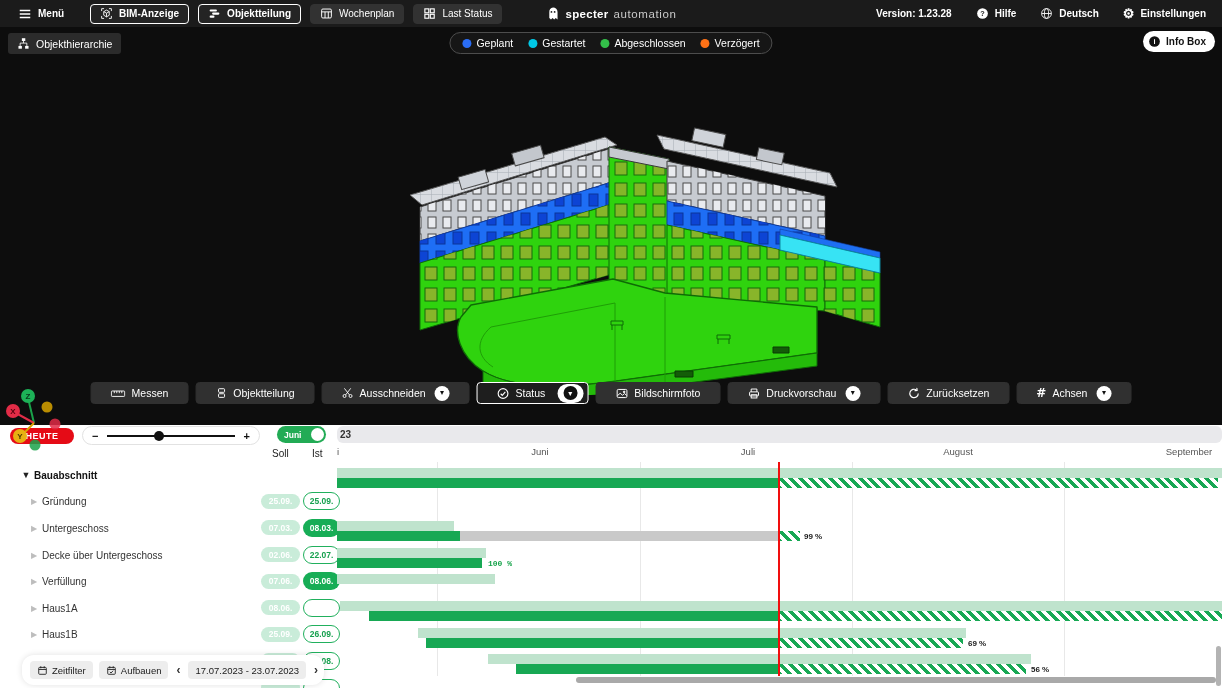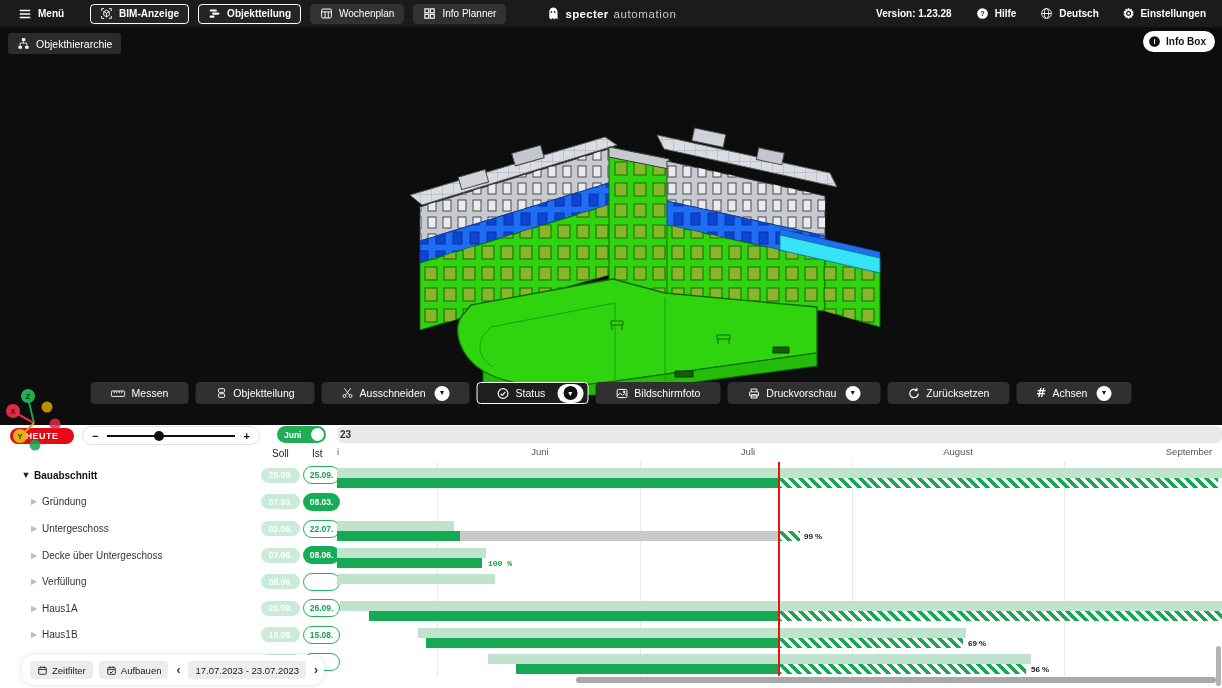--- a/index.html
+++ b/index.html
@@ -72,21 +72,21 @@
              font:bold 10px "Liberation Sans",sans-serif;color:#333;line-height:17px;padding-left:3px;border-radius:6px;}
   .month-lbl{position:absolute;top:21px;transform:translateX(-50%);font:9.5px "Liberation Sans",sans-serif;color:#555;}
   #chart{position:absolute;left:0;top:0;width:100%;height:263px;}
   .gridline{position:absolute;top:37px;width:1px;height:214px;background:#e8e8e8;}
   #today-line{position:absolute;top:37px;width:2px;height:214px;z-index:20;}
   .row-name{position:absolute;display:flex;align-items:center;height:26.6px;font:10px "Liberation Sans",sans-serif;color:#333;}
   .row-name.bold{font-weight:bold;color:#111;}
   .tree-arrow{width:12px;text-align:center;margin-right:2px;font-size:8px;color:#bdbdbd;cursor:pointer;}
   .tree-arrow.open{color:#222;font-size:9px;}
   .pill{position:absolute;height:15px;border-radius:8px;display:flex;align-items:center;justify-content:center;
-        font:bold 8.5px "Liberation Sans",sans-serif;}
+        font:bold 8.5px "Liberation Sans",sans-serif;margin-top:26px;}
   .pill.soll{left:261px;width:39px;background:#c9ecd9;color:#fff;}
   .pill.ist{left:303px;width:37px;height:18px;border-radius:9px;}
   .pill.ist.outline{background:#fff;border:1.8px solid #21b05d;color:#17a14f;}
   .pill.ist.solid{background:#17ad56;color:#fff;}
   .bar{position:absolute;height:10px;z-index:5;}
   .bar.hatch{background:repeating-linear-gradient(45deg,#17a854 0 3.5px,#ffffff 3.5px 7px);}
   .pct{position:absolute;z-index:21;font:bold 8px "Liberation Sans",sans-serif;white-space:nowrap;}
   .pct.done{color:#16a34a;}.pct.pending{color:#1a1a1a;}
   #gantt-footer{position:absolute;left:22px;top:230px;width:302px;height:30px;background:#fff;border-radius:12px;
                 box-shadow:0 0 6px rgba(0,0,0,.12);display:flex;align-items:center;gap:6px;padding:0 8px;z-index:30;}
@@ -233,21 +233,21 @@
           </button>
           <button class="tb-view">
             <span class="icon">
               <svg width="13" height="13" viewBox="0 0 16 16" fill="none" stroke="currentColor" stroke-width="1.4">
                 <rect x="2.3" y="2.3" width="4.8" height="4.8"></rect>
                 <rect x="9" y="2.3" width="4.8" height="4.8"></rect>
                 <rect x="2.3" y="9" width="4.8" height="4.8"></rect>
                 <rect x="9" y="9" width="4.8" height="4.8"></rect>
               </svg>
             </span>
-            <span>Info Planner</span>
+            <span>Last Status</span>
           </button>
         </div>
     </div>
     <div id="logo">
       <span class="icon">
         <svg width="15" height="15" viewBox="0 0 16 16">
             <path d="M8 1.6a4.8 4.8 0 0 1 4.8 4.8V14.4l-1.9-1.6-1.7 1.6-1.7-1.6-1.7 1.6-1.8-1.6V6.4A4.8 4.8 0 0 1 8 1.6z" fill="#fff"></path>
             <circle cx="6.3" cy="6.3" r=".95" fill="#1b1b1b"></circle>
             <circle cx="9.7" cy="6.3" r=".95" fill="#1b1b1b"></circle>
           </svg>
@@ -287,20 +287,38 @@
     <span class="icon">
       <svg width="13" height="13" viewBox="0 0 16 16">
           <rect x="6" y="1.5" width="4.2" height="3.4" fill="#fff"></rect>
           <rect x="1.8" y="11" width="4.2" height="3.4" fill="#fff"></rect>
           <rect x="10" y="11" width="4.2" height="3.4" fill="#fff"></rect>
           <path d="M8 4.9v2.6M3.9 11V7.5h8.2V11" stroke="#fff" fill="none"></path>
         </svg>
     </span>
     <span>Objekthierarchie</span>
   </button>
+  <div id="legend">
+      <span class="lg-item">
+        <span class="lg-dot" style="background:#2a6df5"></span>
+        <span>Geplant</span>
+      </span>
+      <span class="lg-item">
+        <span class="lg-dot" style="background:#00c8e6"></span>
+        <span>Gestartet</span>
+      </span>
+      <span class="lg-item">
+        <span class="lg-dot" style="background:#33bf49"></span>
+        <span>Abgeschlossen</span>
+      </span>
+      <span class="lg-item">
+        <span class="lg-dot" style="background:#ff7216"></span>
+        <span>Verzögert</span>
+      </span>
+    </div>
   <button id="infobox-btn">
     <span class="icon">
       <svg width="13" height="13" viewBox="0 0 16 16">
           <circle cx="8" cy="8" r="6.6" fill="#111"></circle>
           <text x="8" y="11.2" text-anchor="middle" font-size="9" font-weight="bold" fill="#fff">i</text>
         </svg>
     </span>
     <span>Info Box</span>
   </button>
 

